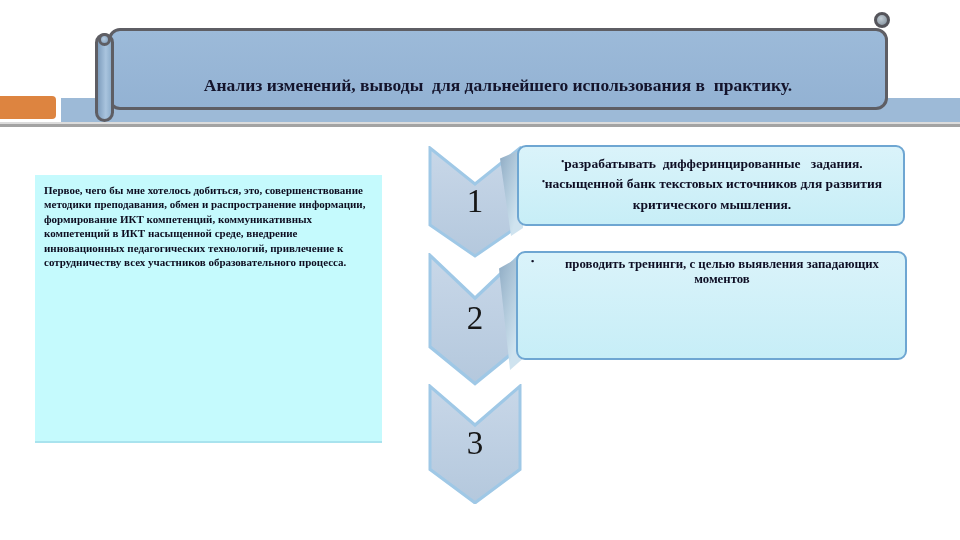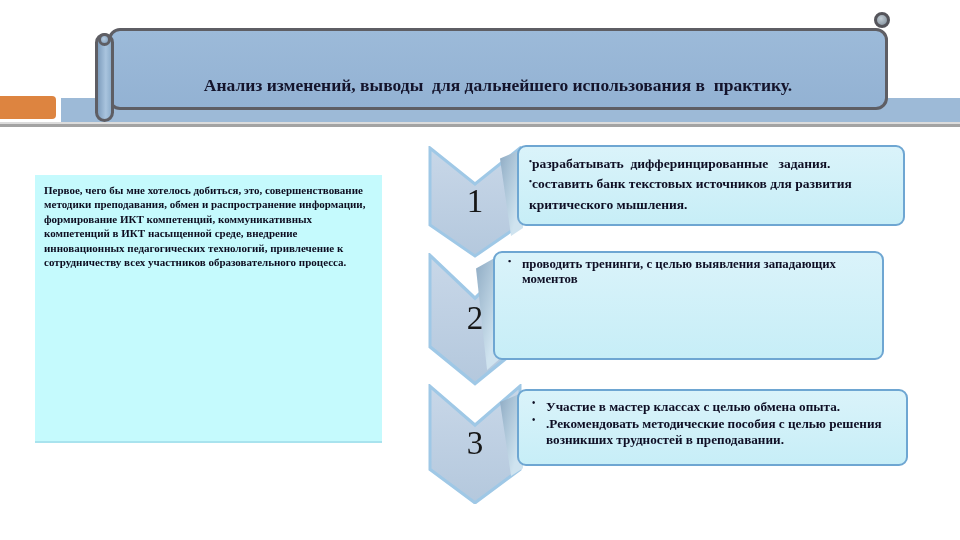--- a/index.html
+++ b/index.html
@@ -57,31 +57,31 @@
     position:absolute;left:50%;top:49%;transform:translate(-50%,-50%);
     font-size:33px;font-weight:400;color:#161616;line-height:1;
   }
   .c1{top:146px;height:112px;}
   .c2{top:253px;height:133px;}
   .c3{top:384px;height:121px;}
 
   
   .step-box{position:absolute;z-index:2;}
   .b1{left:517px;top:145px;width:388px;height:81px;}
-  .b2{left:493px;top:251px;width:391px;height:109px;border-radius:20px;}
+  .b2{left:516px;top:251px;width:391px;height:109px;border-radius:20px;}
   .b3{left:517px;top:389px;width:391px;height:77px;}
   .bevel{
     position:absolute;left:-17px;top:1px;width:23px;height:calc(100% + 9px);
     background:linear-gradient(105deg,#8ca9c2 0%,#cfe3ef 75%);
     clip-path:polygon(100% 3%,0 14%,48% 100%,100% 91%);
   }
   .face{
     position:absolute;left:0;top:0;right:0;bottom:0;
     background:linear-gradient(180deg,#daf3fa 0%,#c7eef7 100%);
-    border:2px solid #6ea6d2;border-radius:9px;box-sizing:border-box;overflow:hidden;
+    border:2px solid #6ea6d2;border-radius:9px;box-sizing:border-box;overflow:hidden;text-align:center;
   }
   ul.bullets{margin:0;list-style:none;font-weight:bold;color:#0e0e24;}
   ul.bullets li{white-space:pre-wrap;}
   
   .b1 ul.bullets{padding:7px 8px 4px 10px;font-size:13.5px;line-height:1.5;}
   .b1 ul.bullets li::before{content:"\2022";font-size:0.62em;vertical-align:0.5em;}
   
   .b2 ul.bullets{padding:4px 6px 3px 10px;font-size:12.8px;line-height:1.21;}
   .b3 ul.bullets{padding:8px 6px 3px 10px;font-size:13.2px;line-height:1.26;}
   .b2 ul.bullets li,.b3 ul.bullets li{position:relative;padding-left:17px;}
@@ -123,21 +123,21 @@
     <svg viewBox="0 0 94 112" preserveAspectRatio="none">
       <path d="M2,2 L47,38 L92,2 L92,79 L47,110 L2,79 Z" fill="url(#chevGrad)" stroke="#9fc8e6" stroke-width="3"></path>
     </svg>
     <span class="num">1</span>
   </div>
   <div class="step-box b1">
     <div class="bevel"></div>
     <div class="face">
       <ul class="bullets">
           <li>разрабатывать  дифферинцированные   задания.</li>
-          <li>составить банк текстовых источников для развития критического мышления.</li>
+          <li>насыщенной банк текстовых источников для развития критического мышления.</li>
         </ul>
     </div>
   </div>
 
   <div class="chevron c2">
     <svg viewBox="0 0 94 112" preserveAspectRatio="none">
       <path d="M2,2 L47,38 L92,2 L92,79 L47,110 L2,79 Z" fill="url(#chevGrad)" stroke="#9fc8e6" stroke-width="3"></path>
     </svg>
     <span class="num">2</span>
   </div>
@@ -149,23 +149,14 @@
         </ul>
     </div>
   </div>
 
   <div class="chevron c3">
     <svg viewBox="0 0 94 112" preserveAspectRatio="none">
       <path d="M2,2 L47,38 L92,2 L92,79 L47,110 L2,79 Z" fill="url(#chevGrad)" stroke="#9fc8e6" stroke-width="3"></path>
     </svg>
     <span class="num">3</span>
   </div>
-  <div class="step-box b3">
-    <div class="bevel"></div>
-    <div class="face">
-      <ul class="bullets">
-          <li>Участие в мастер классах с целью обмена опыта.</li>
-          <li>.Рекомендовать методические пособия с целью решения возникших трудностей в преподавании.</li>
-        </ul>
-    </div>
-  </div>
 
 </div>
 
 </body></html>

